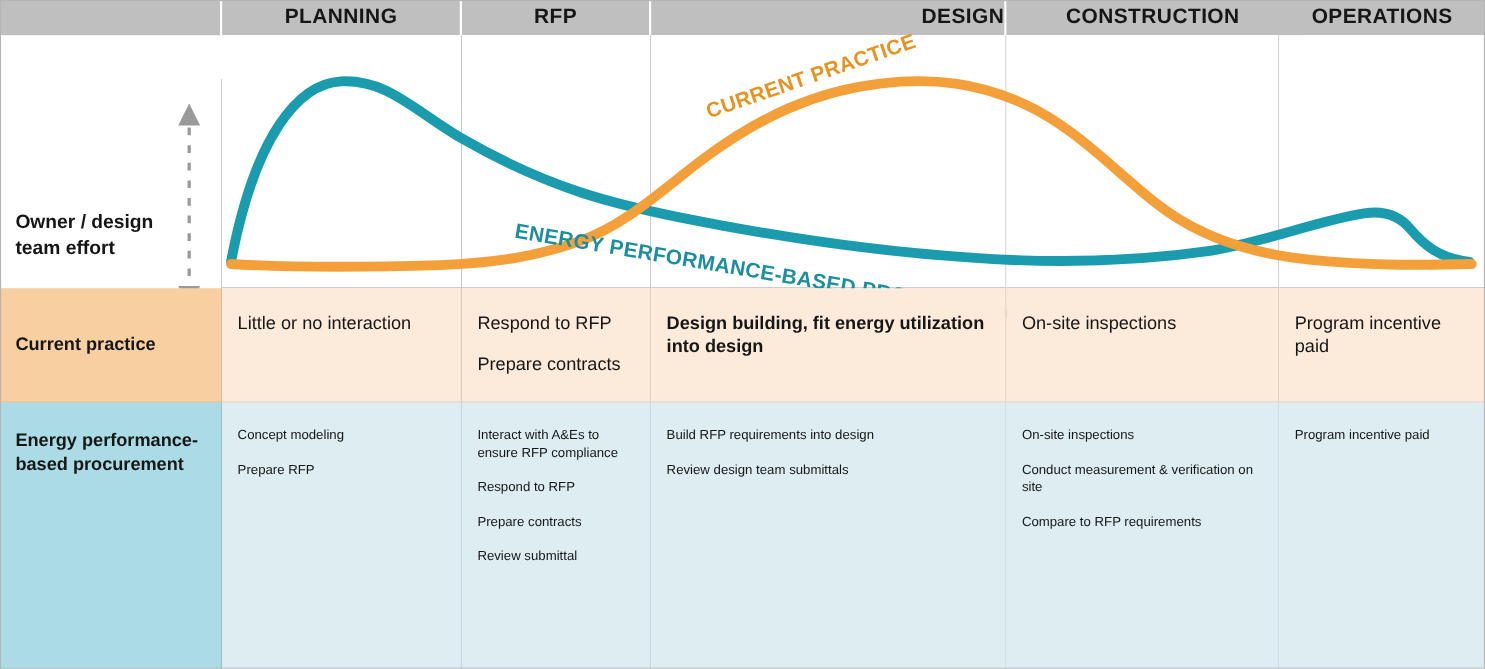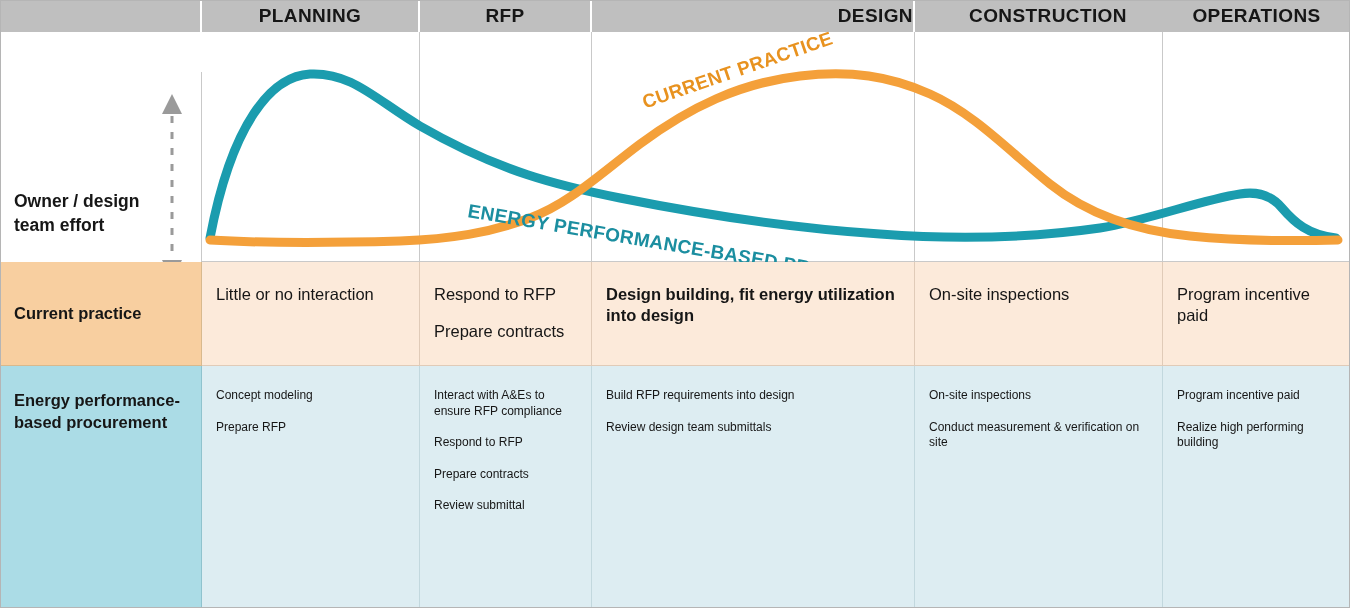--- a/index.html
+++ b/index.html
@@ -209,21 +209,21 @@
   </div>
 
   <div class="cell r2c" style="left:592px;top:366px;width:323px;height:270px;">
     <div class="item">Build RFP requirements into design</div>
     <div class="item">Review design team submittals</div>
   </div>
 
   <div class="cell r2c" style="left:915px;top:366px;width:248px;height:242px;">
     <div class="item">On-site inspections</div>
     <div class="item">Conduct measurement &amp; verification on site</div>
+    <div class="item">Compare to RFP requirements</div>
   </div>
 
   <div class="cell r2c last" style="left:1163px;top:366px;width:187px;height:242px;">
     <div class="item">Program incentive paid</div>
-    <div class="item">Realize high performing building</div>
   </div>
 
   <div class="outer-border"></div>
 </div>
 
 </body></html>

